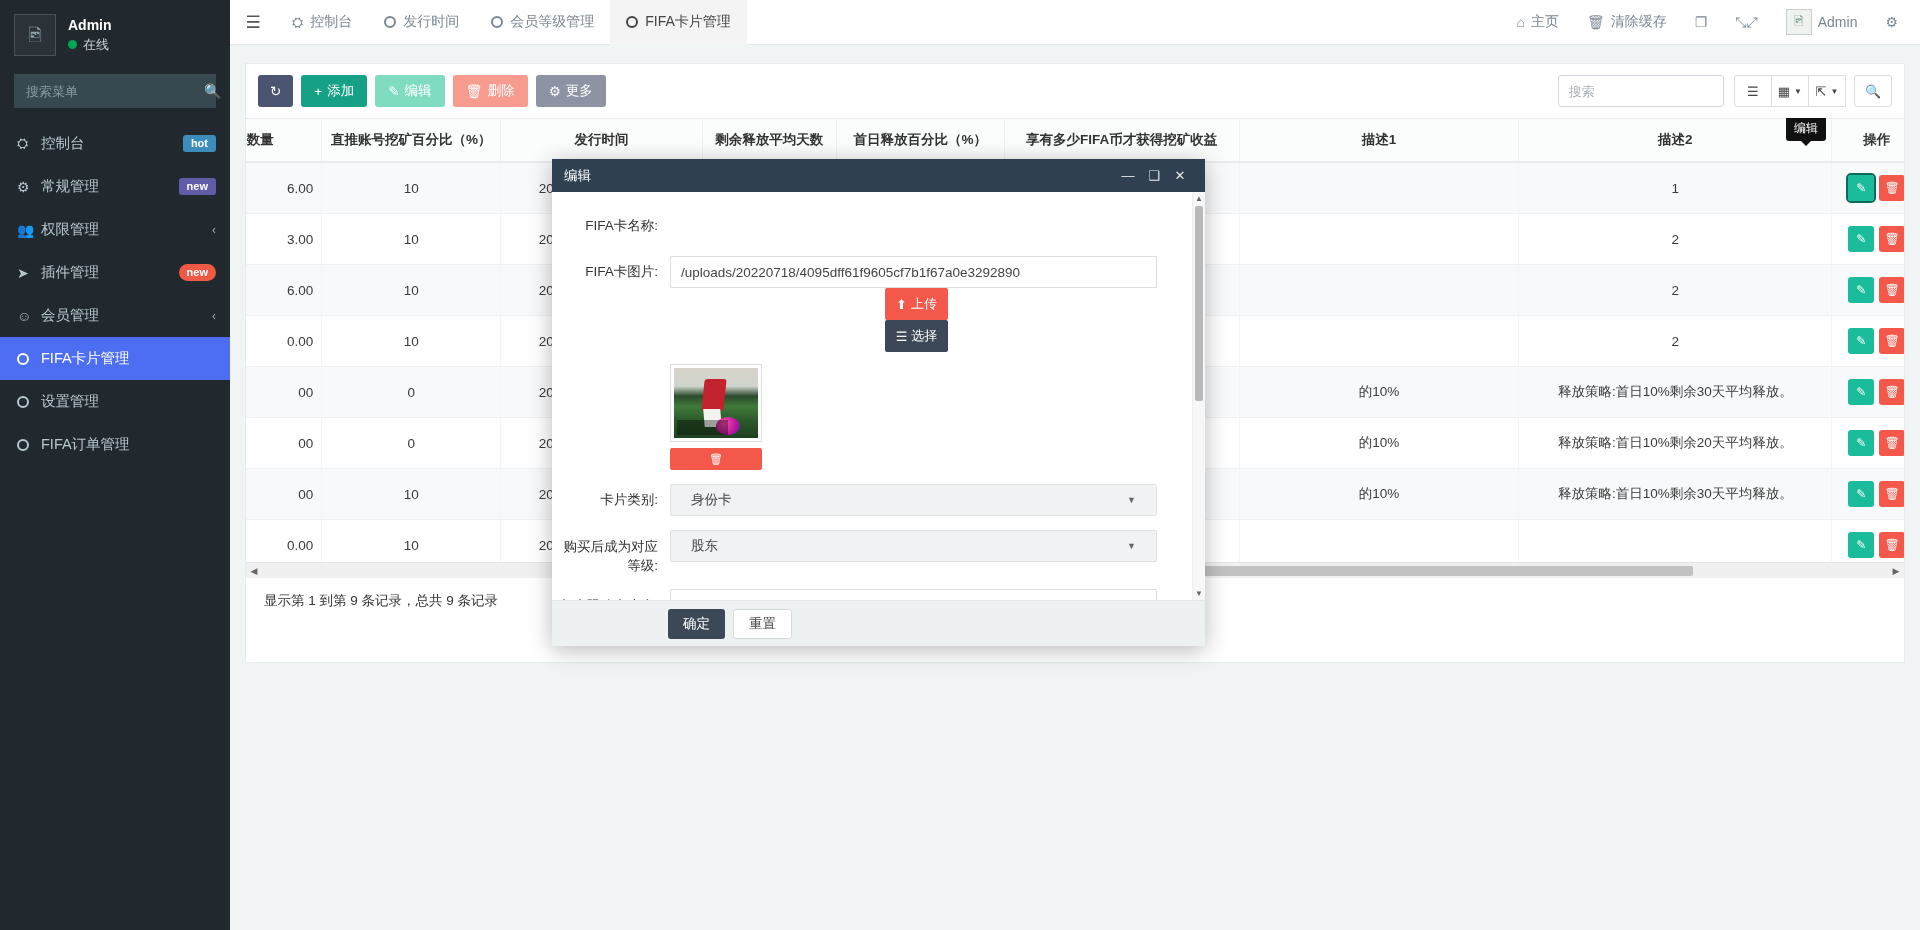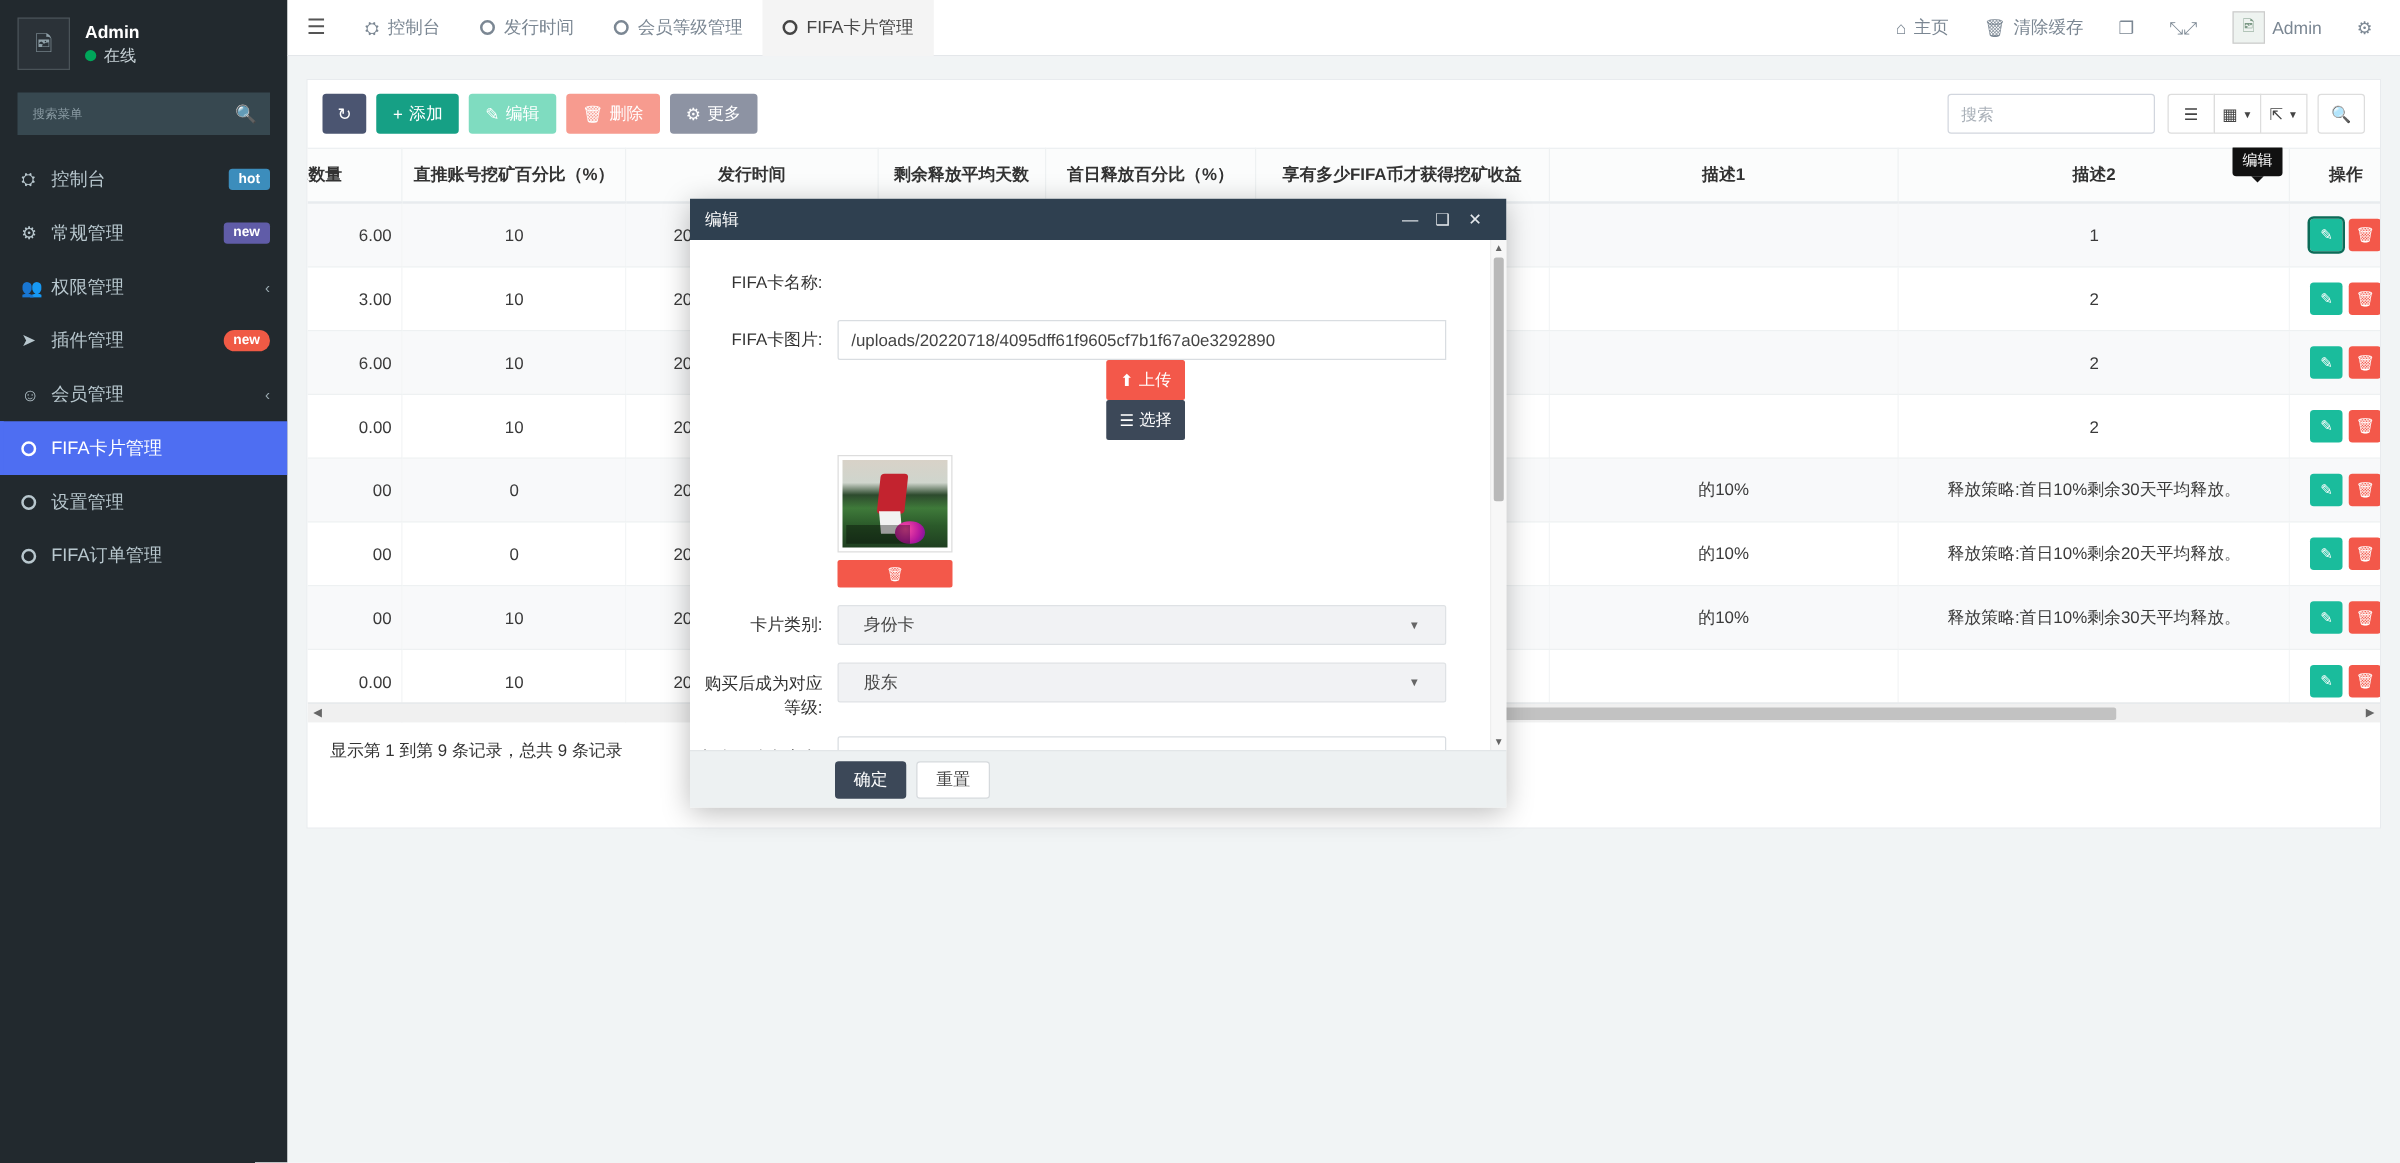--- a/index.html
+++ b/index.html
@@ -47,21 +47,21 @@
   .menu-search {
     margin: 4px 14px 14px 14px;
     height: 34px;
     background: #374850;
     display: flex; align-items: center;
     padding: 0 10px;
     position: relative;
   }
   .menu-search input {
     flex: 1; background: transparent; border: none; outline: none;
-    color: #cfd8dc; font-size: 10px;
+    color: #cfd8dc; font-size: 13px;
     font-family: "Liberation Sans", sans-serif;
   }
   .menu-search input::placeholder { color: #8a9ba3; }
   .menu-search .s-ico { color: #9aa9b0; font-size: 14px; }
 
   .menu { list-style: none; margin: 0; padding: 0; }
   .menu li a {
     display: flex; align-items: center;
     height: 43px; padding: 0 14px;
     color: #b8c7ce; text-decoration: none;

